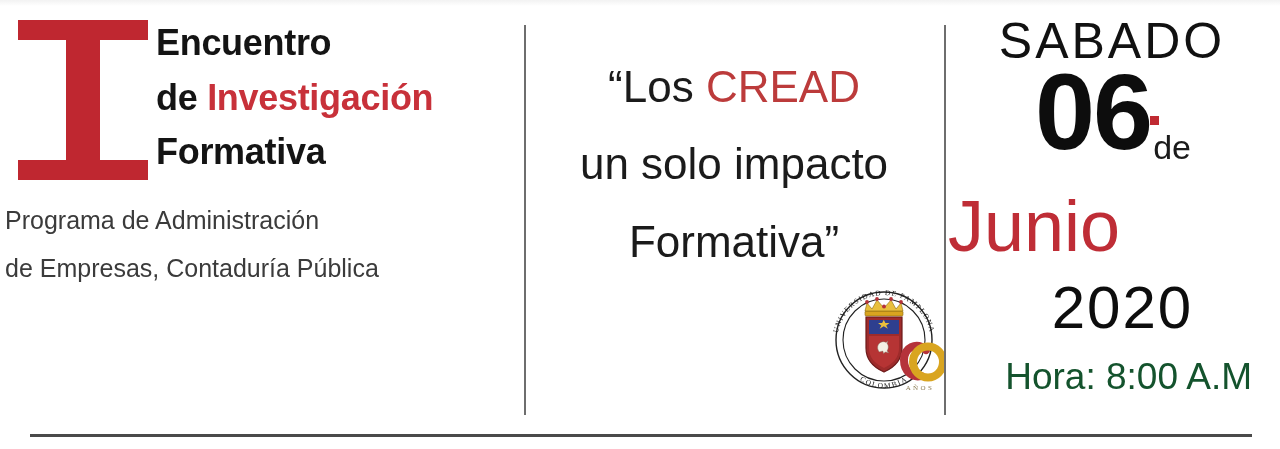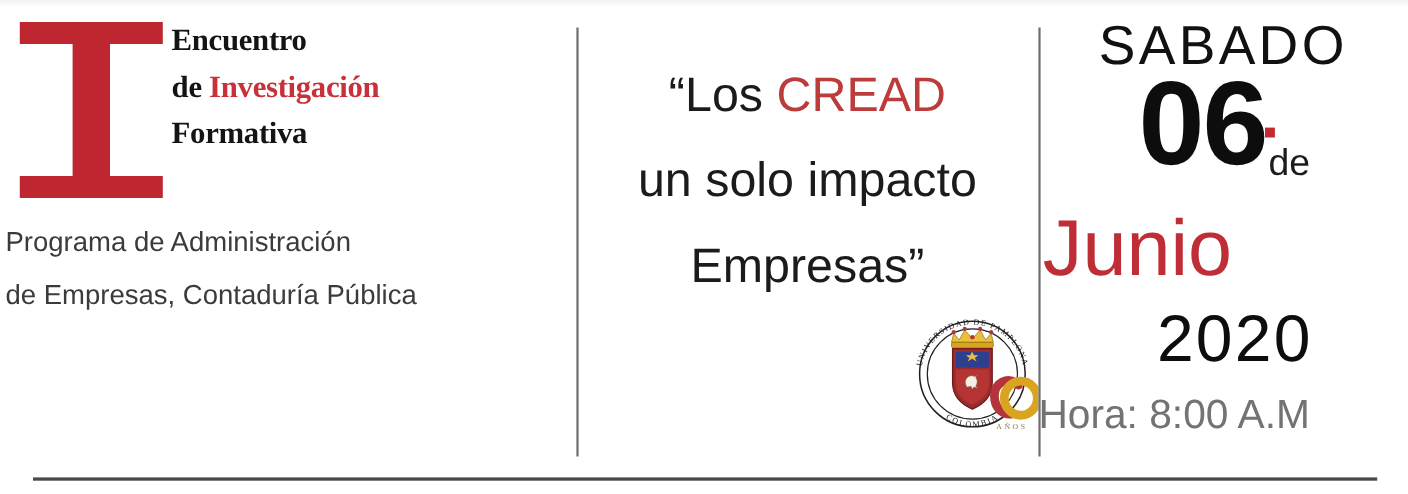--- a/index.html
+++ b/index.html
@@ -83,27 +83,26 @@
     background: #bf2730;
   }
 
   .title-lines {
     position: absolute;
     left: 156px;
     top: 16px;
     width: 366px;
   }
   .title-line {
-    font-size: 28px;
+    font-size: 36px;
     font-weight: bold;
     color: #141414;
     line-height: 1.52;
     letter-spacing: -0.3px;
     white-space: nowrap;
-    font-family: Liberation Serif, serif;
   }
   .title-line .accent {
     color: #c8313a;
   }
 
   .program-lines {
     position: absolute;
     left: 5px;
     top: 196px;
     width: 506px;
@@ -218,24 +217,24 @@
     font-weight: 400;
     letter-spacing: 2px;
     color: #0d0d0d;
     line-height: 1;
     white-space: nowrap;
   }
   .date-time {
     position: absolute;
     left: 0; top: 358px;
     width: 308px;
-    text-align: left;
+    text-align: right;
     font-size: 37px;
     font-weight: 400;
-    color: #737373;
+    color: #14532d;
     line-height: 1;
     white-space: nowrap;
   }
 </style>
 </head>
 <body>
 
 <div id="banner">
 
   <div class="top-edge"></div>
@@ -259,21 +258,21 @@
       <div class="program-line">de Empresas, Contaduría Pública</div>
     </div>
   </div>
 
   <div class="v-divider one"></div>
 
   <div class="center-col">
     <div class="slogan">
       <div class="slogan-line"><span>“Los </span><span class="accent">CREAD</span></div>
       <div class="slogan-line">un solo impacto</div>
-      <div class="slogan-line">Empresas”</div>
+      <div class="slogan-line">Formativa”</div>
     </div>
 
     <div class="seal-wrap">
       <svg width="124" height="124" viewBox="0 0 124 124">
         <defs>
           <path id="arcTop" d="M 17,64 A 47,47 0 0 1 111,64" fill="none"></path>
           <path id="arcBot" d="M 22,68 A 42,42 0 0 0 106,68" fill="none"></path>
         </defs>
 
         <circle cx="64" cy="62" r="48" fill="#ffffff" stroke="#222222" stroke-width="1.4"></circle>

